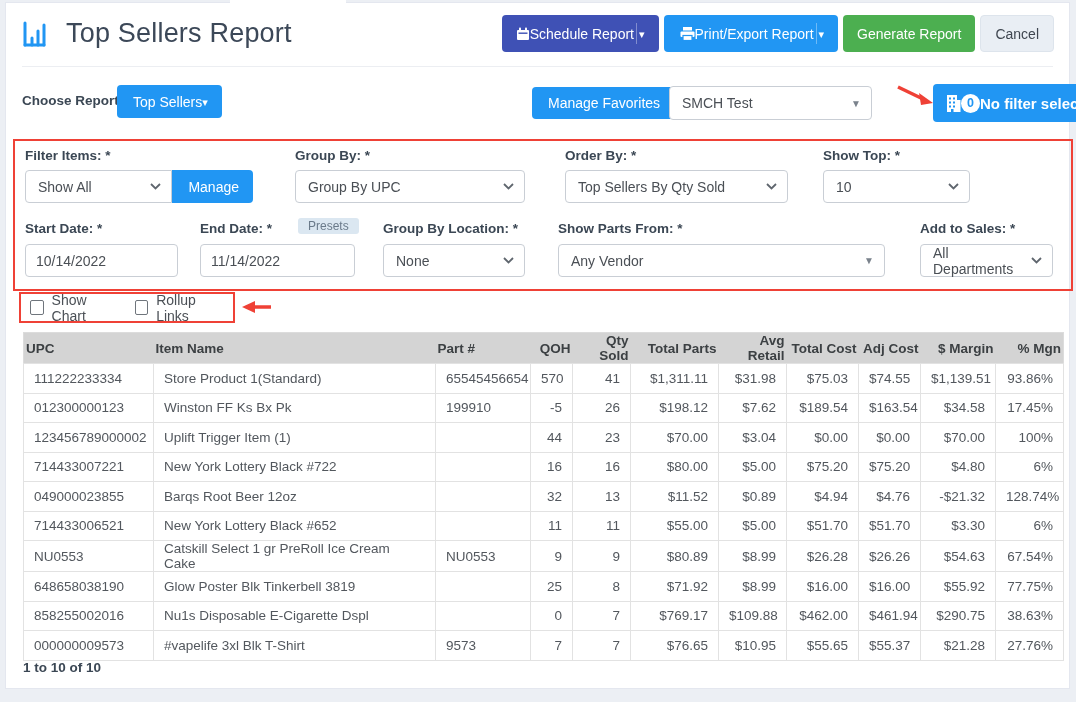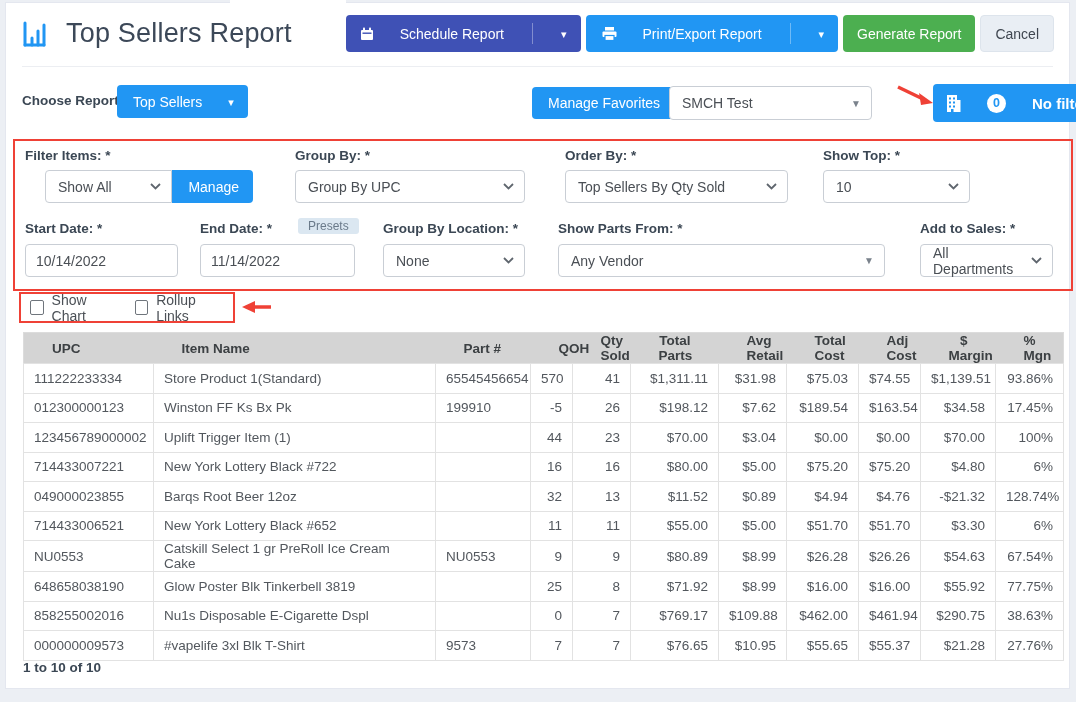--- a/index.html
+++ b/index.html
@@ -18,21 +18,21 @@
   
   .tab-notch { position:absolute; left:230px; top:0; width:116px; height:4px; background:#ffffff; }
   .stage { position:absolute; left:5px; top:2px; width:1065px; height:687px; }
 
   
   .title-wrap { position:absolute; left:17px; top:16px; display:flex; align-items:center; gap:12px; }
   .title-icon { width:32px; height:28px; }
   .page-title { font-size:27px; font-weight:400; color:#3c4858; letter-spacing:.2px; }
 
   .hdr-buttons { position:absolute; right:16px; top:13px; display:flex; gap:5px; align-items:center; }
-  .btn { display:inline-flex; align-items:center; justify-content:center; gap:26px;
+  .btn { display:inline-flex; align-items:center; justify-content:center; gap:0;
          border:none; border-radius:4px; font-family:inherit; font-size:14px; font-weight:500;
          color:#fff; height:37px; padding:0 14px; cursor:pointer; white-space:nowrap; }
   .btn-indigo { background:var(--indigo,#3f51b5); }
   .btn-blue   { background:var(--blue,#2196f3);padding-left:16px; }
   .btn-green  { background:var(--green,#4caf50); }
   .btn-cancel { background:#e9eef4; color:#3f4650; border:1px solid #dde4ec; font-weight:400; }
   .split-divider { width:1px; height:21px; background:rgba(255,255,255,.35); margin:0 2px; }
   .caret { font-size:11px; line-height:1; position:relative; top:1px; }
   .hdr-rule { position:absolute; left:17px; right:17px; top:64px; height:1px; background:#eceef2; }
 
@@ -54,38 +54,38 @@
   .sel svg { flex:none; }
 
   
   .filter-panel { position:absolute; left:8px; top:137px; width:1060px; height:152px;
                   border:2px solid var(--red,#ef4136); }
   .fl { position:absolute; font-size:13.5px; font-weight:700; color:#3b4754; }
   .fld { position:absolute; height:33px; }
   .inp { border:1px solid #c9ced5; border-radius:4px; font-family:inherit; font-size:14px;
          color:#4a4f55; padding:0 10px; width:100%; height:100%; }
   .igroup { display:flex; }
-  .igroup .sel { border-radius:4px 0 0 4px; flex:1;margin-left:20px; }
+  .igroup .sel { border-radius:4px 0 0 4px; flex:1; }
   .igroup .btn { border-radius:0 4px 4px 0; height:33px; }
   .presets { position:absolute; left:293px; top:216px; background:#dbe7f1; color:#6a7a8a;
              font-size:12px; padding:1px 10px; border-radius:3px; cursor:pointer; }
 
   
   .chk-box { position:absolute; left:14px; top:290px; width:216px; height:31px;
              border:2px solid var(--red,#ef4136); display:flex; align-items:center; gap:18px; padding:0 9px; }
   .chk { display:flex; align-items:center; gap:8px; font-size:14px; color:#4b5056; cursor:pointer; }
   .chk .box { width:15px; height:15px; border:1px solid #6f757c; border-radius:2px; background:#fff; }
 
   
   .anno { position:absolute; pointer-events:none; }
 
   
   .tbl-wrap { position:absolute; left:18px; top:330px; }
   table { border-collapse:collapse; table-layout:fixed; width:1040px; font-size:13.5px; }
-  thead th { background:#d4d4d4; color:#3c4043; font-weight:700; height:30px; padding:0 28px;
+  thead th { background:#d4d4d4; color:#3c4043; font-weight:700; height:30px; padding:0 2px;
              border:1px solid #c7c7c7; border-width:0 0 0 0; }
   tbody td { background:#fff; color:#52575d; height:29.5px; padding:0 10px; border:1px solid #e2e2e2; }
   table { border:1px solid #dcdcdc; }
   .al { text-align:left; } .ar { text-align:right; }
   .footer-summary { position:absolute; left:18px; top:658px; font-size:13.5px; font-weight:700; color:#3b4754; }
 </style>
 </head>
 <body>
 
 <div class="card"></div>

